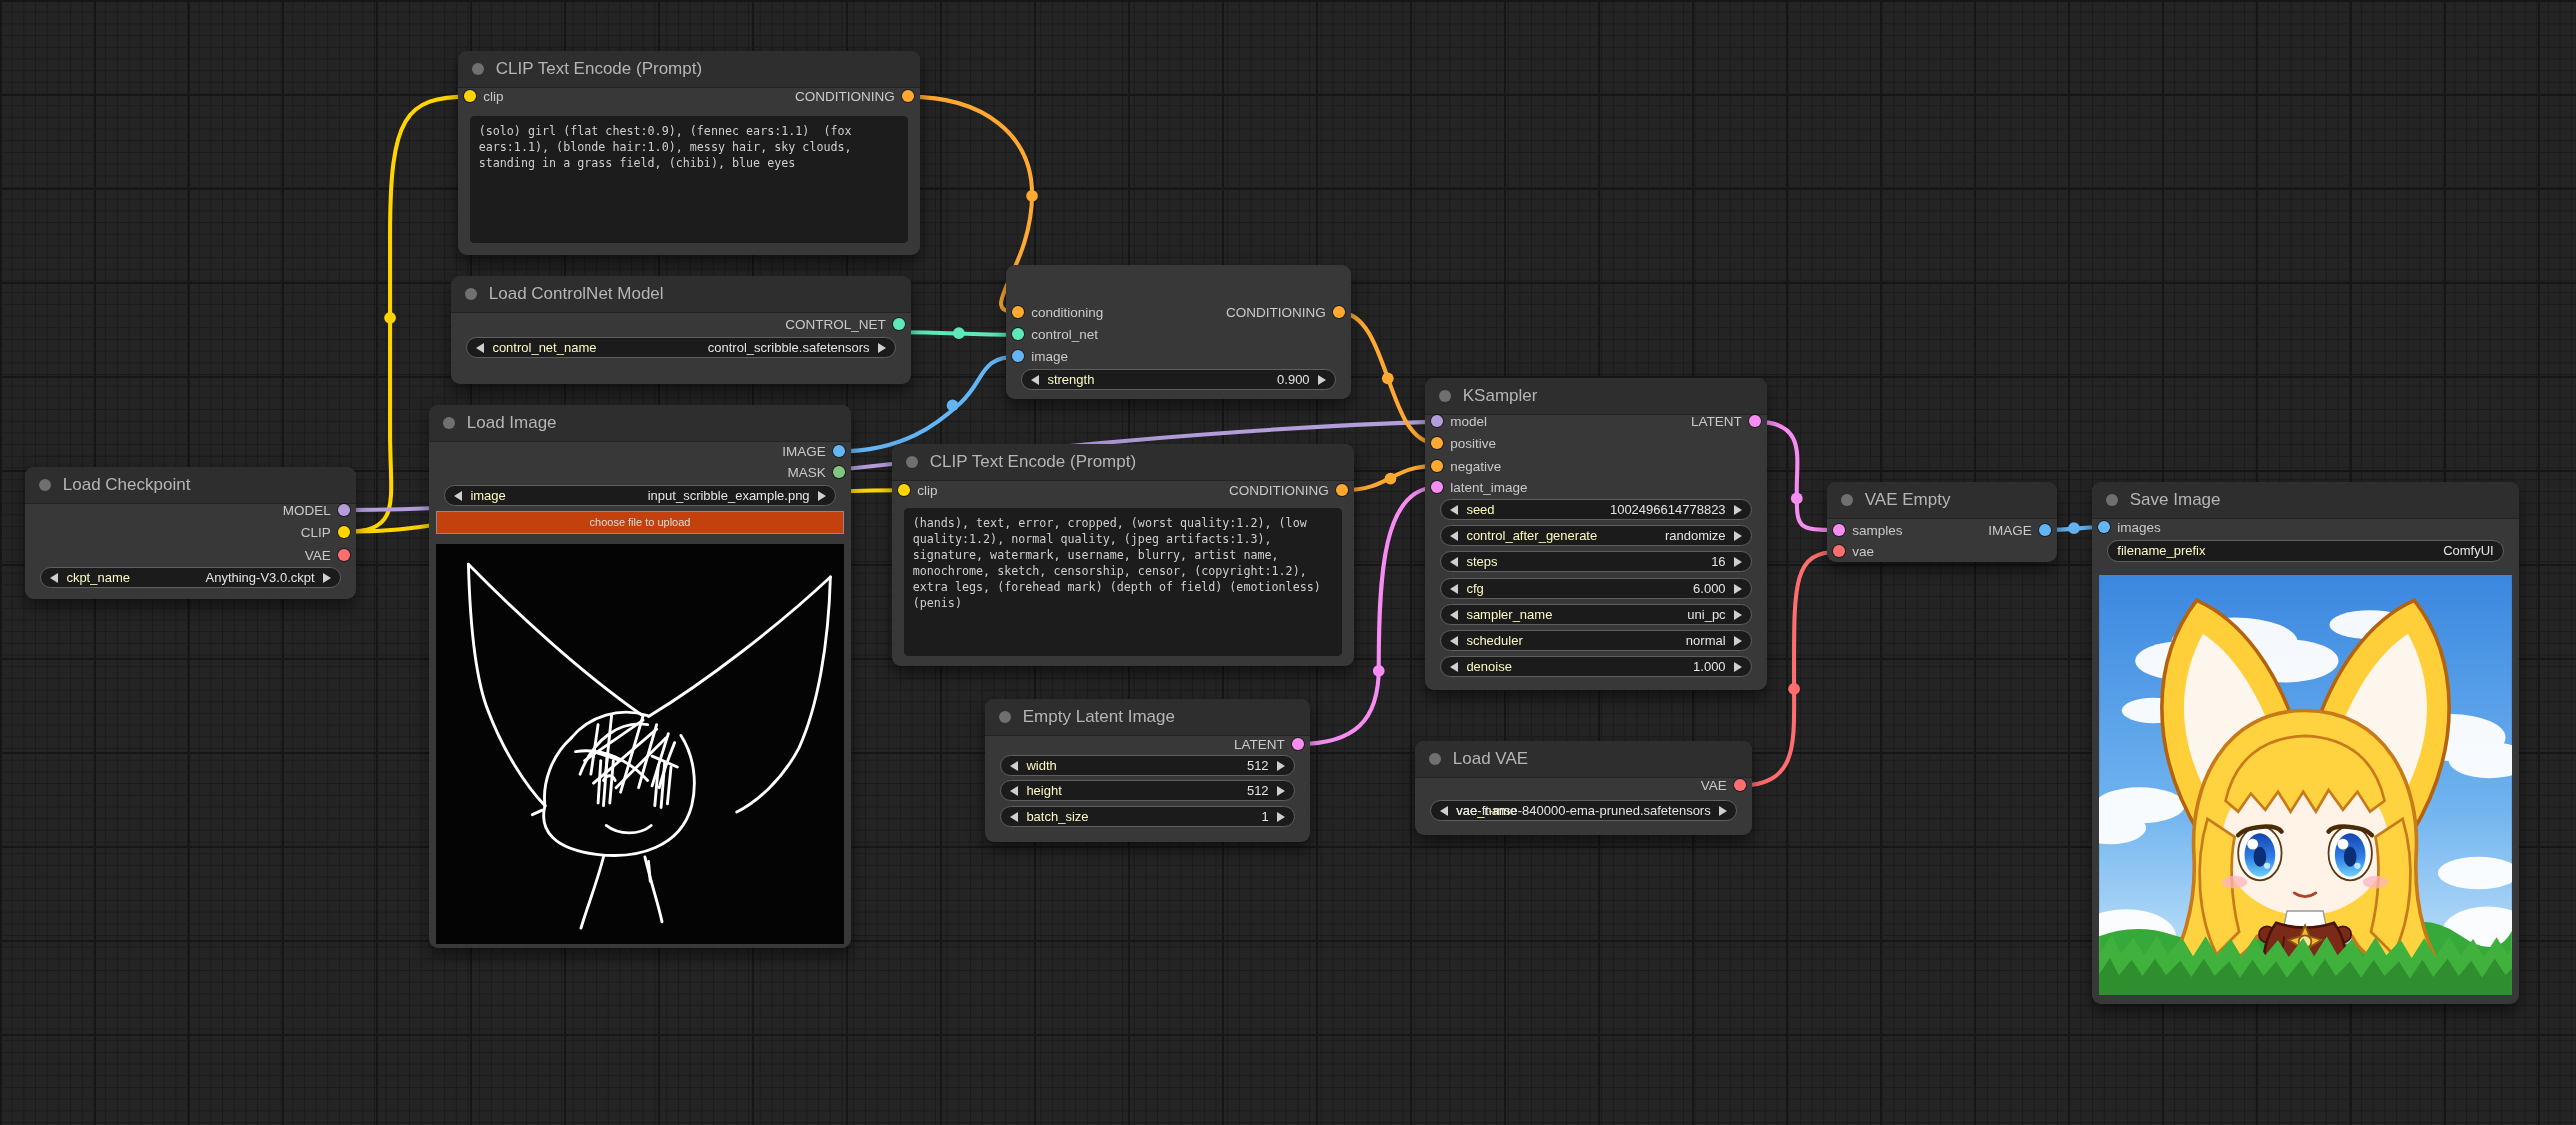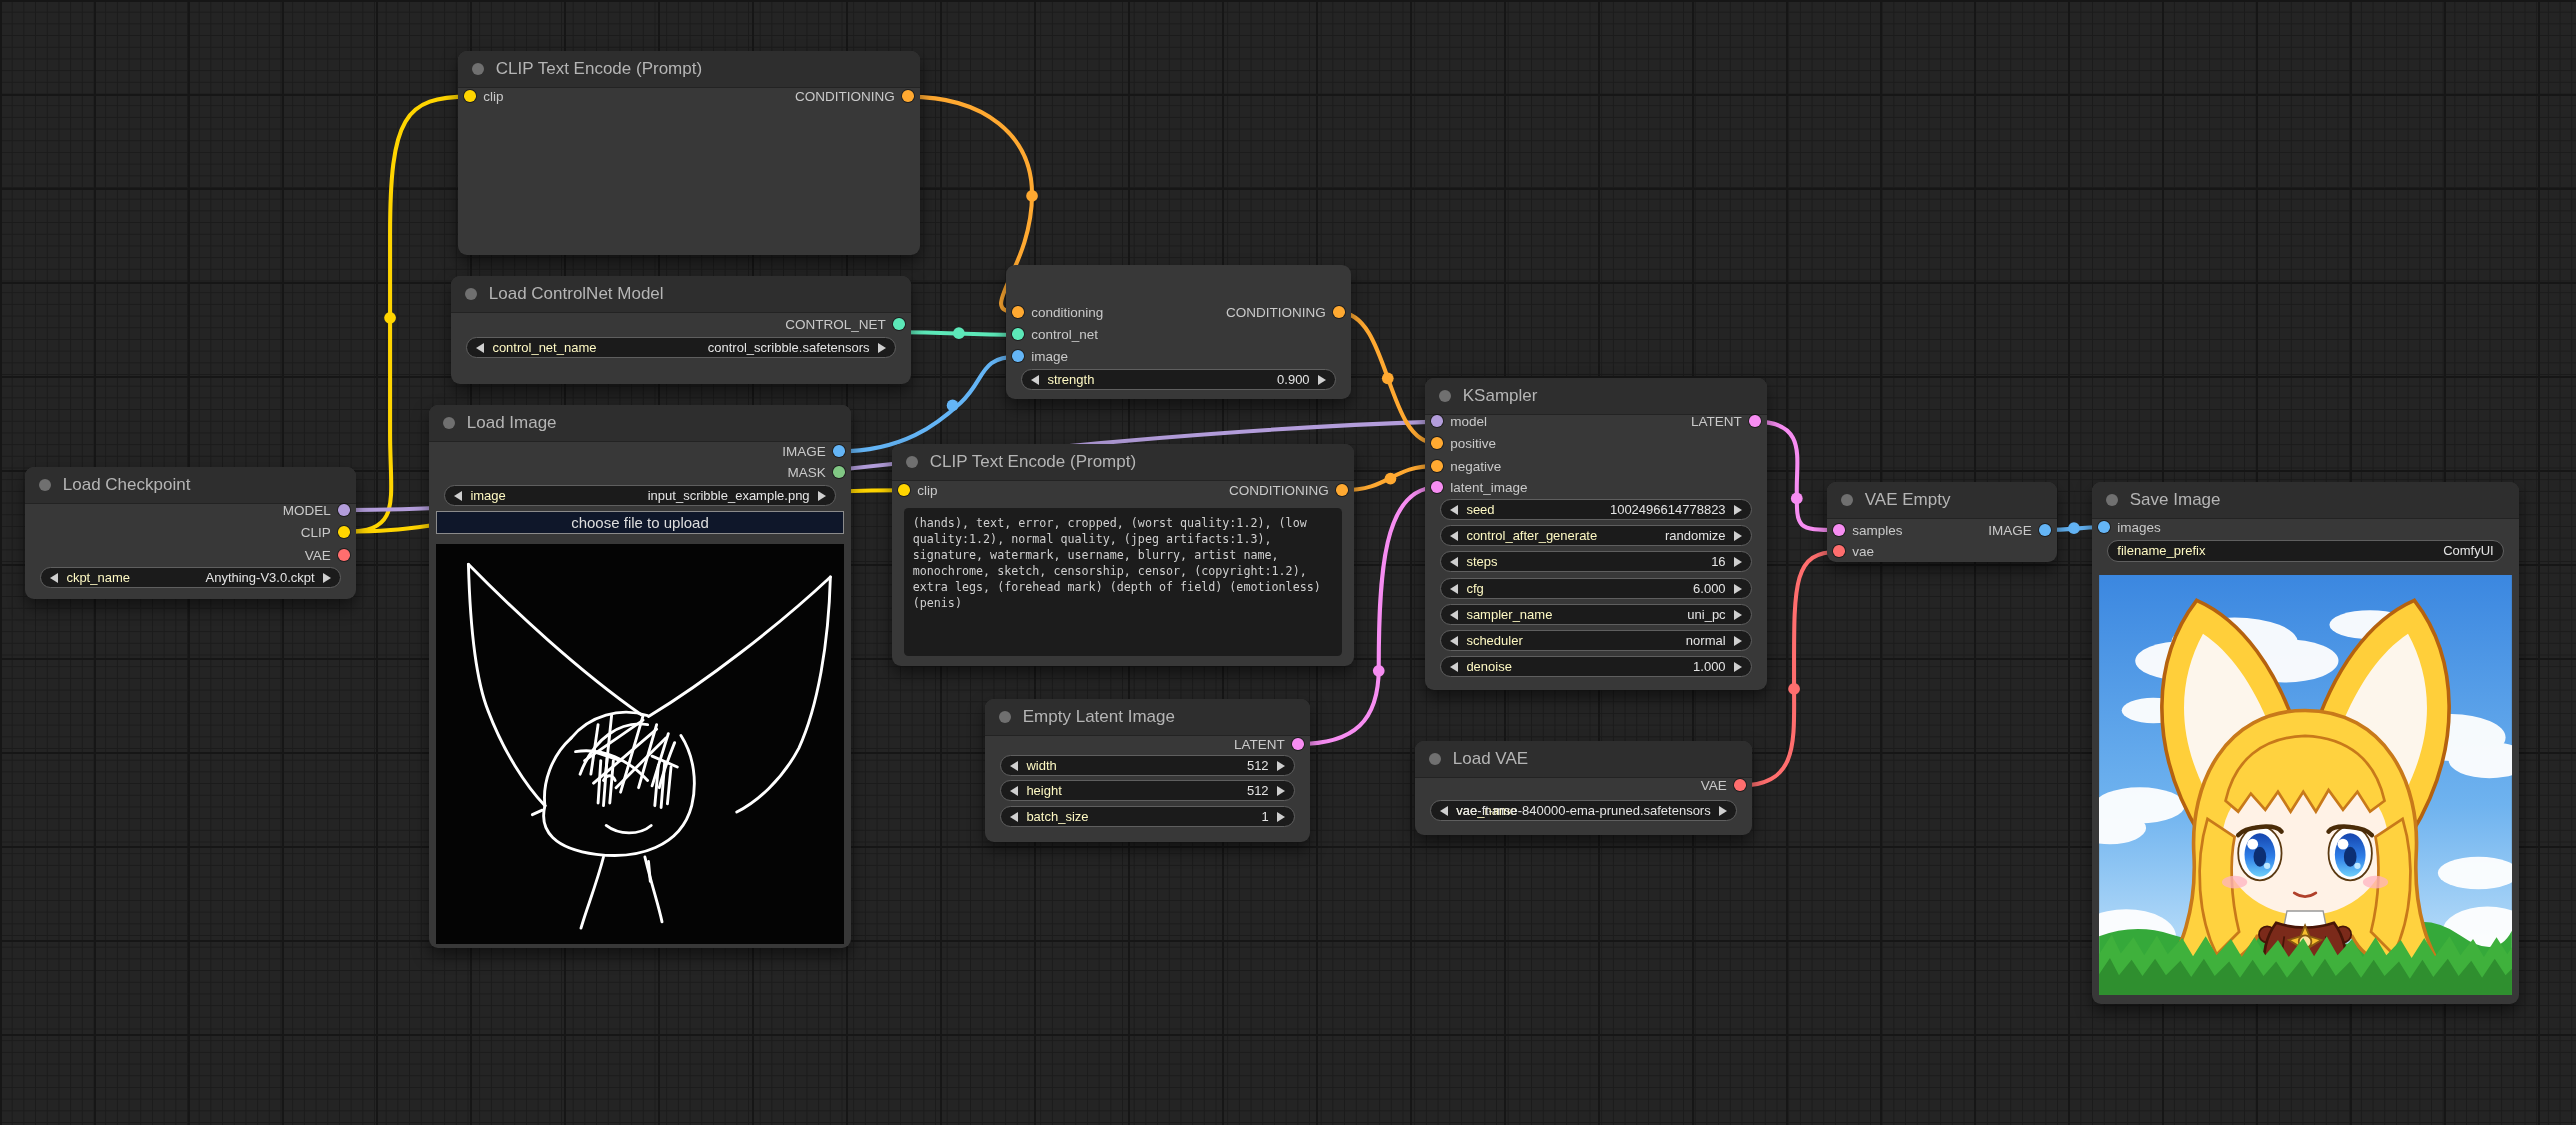--- a/index.html
+++ b/index.html
@@ -36,23 +36,23 @@
   .arr{width:0;height:0;border-top:5px solid transparent;border-bottom:5px solid transparent;flex:none;}
   .arr.l{border-right:8.1px solid #cfcfcf;}
   .arr.r{border-left:8.1px solid #cfcfcf;}
   .widget.overlap{position:absolute;}
   .widget.overlap .wlabel{position:absolute;left:25px;}
   .widget.overlap .wvalue{position:absolute;right:25px;}
   .ntext{position:absolute;left:11.7px;right:11.7px;background:#1c1c1c;border-radius:4.5px;
         color:#cfcfcf;font-family:"DejaVu Sans Mono",monospace;font-size:11.7px;
         line-height:16px;padding:7.2px 9px;box-sizing:border-box;overflow:hidden;
         white-space:pre-wrap;word-break:break-word;}
-  .nbutton{position:absolute;left:7.2px;right:7.2px;height:22.6px;background:#0f172a;
+  .nbutton{position:absolute;left:7.2px;right:7.2px;height:22.6px;background:#c2410c;
         border:0.9px solid #8b8b8b;color:#dedede;display:flex;align-items:center;
-        justify-content:center;font-size:15px;box-sizing:border-box;}
+        justify-content:center;font-size:11px;box-sizing:border-box;}
   .ncanvas{position:absolute;left:7.2px;right:7.2px;background:#040404;}
   .npreview{position:absolute;left:7.2px;right:7.2px;overflow:hidden;}
   svg{display:block;}
 </style>
 </head>
 <body>
 
 <div id="canvas">
 
   <svg id="wires" width="2576" height="1125" viewBox="0 0 2853 1246">
@@ -111,20 +111,21 @@
       <span>CLIP Text Encode (Prompt)</span>
     </div>
     <div class="slot in" style="top:36px">
       <span class="dot" style="background-color: rgb(255, 213, 0);"></span>
       <span>clip</span>
     </div>
     <div class="slot out" style="top:36px">
       <span>CONDITIONING</span>
       <span class="dot" style="background-color: rgb(255, 169, 49);"></span>
     </div>
+    <div class="ntext" style="top:65px;height:127px">(solo) girl (flat chest:0.9), (fennec ears:1.1)  (fox ears:1.1), (blonde hair:1.0), messy hair, sky clouds, standing in a grass field, (chibi), blue eyes</div>
   </div>
 
   <div class="node" style="left:451px;top:276px;width:460px;height:108px">
     <div class="ntitle">
       <span class="tdot"></span>
       <span>Load ControlNet Model</span>
     </div>
     <div class="slot out" style="top:39px">
       <span>CONTROL_NET</span>
       <span class="dot" style="background-color: rgb(92, 232, 184);"></span>

